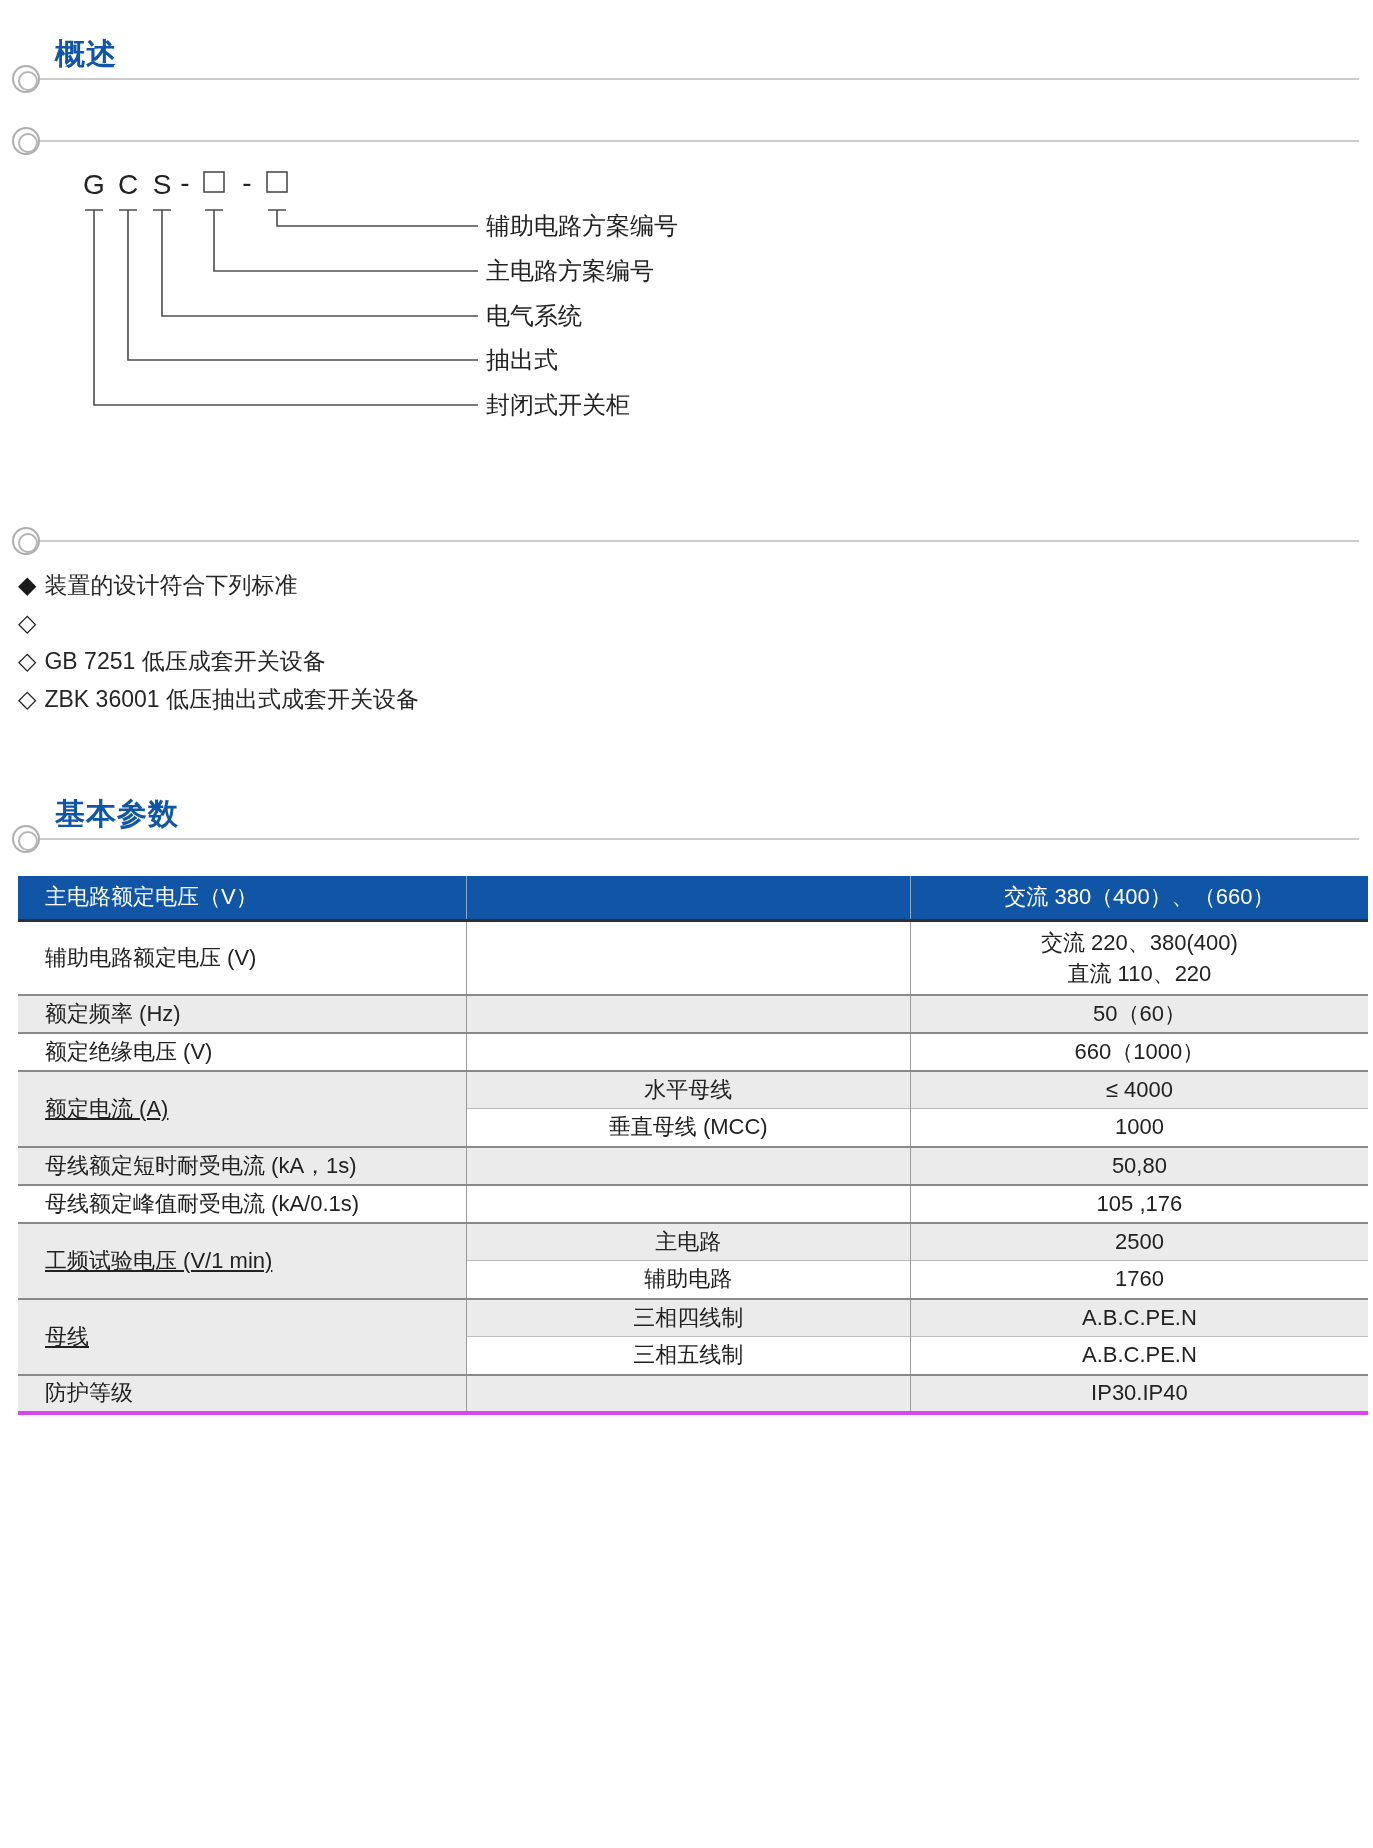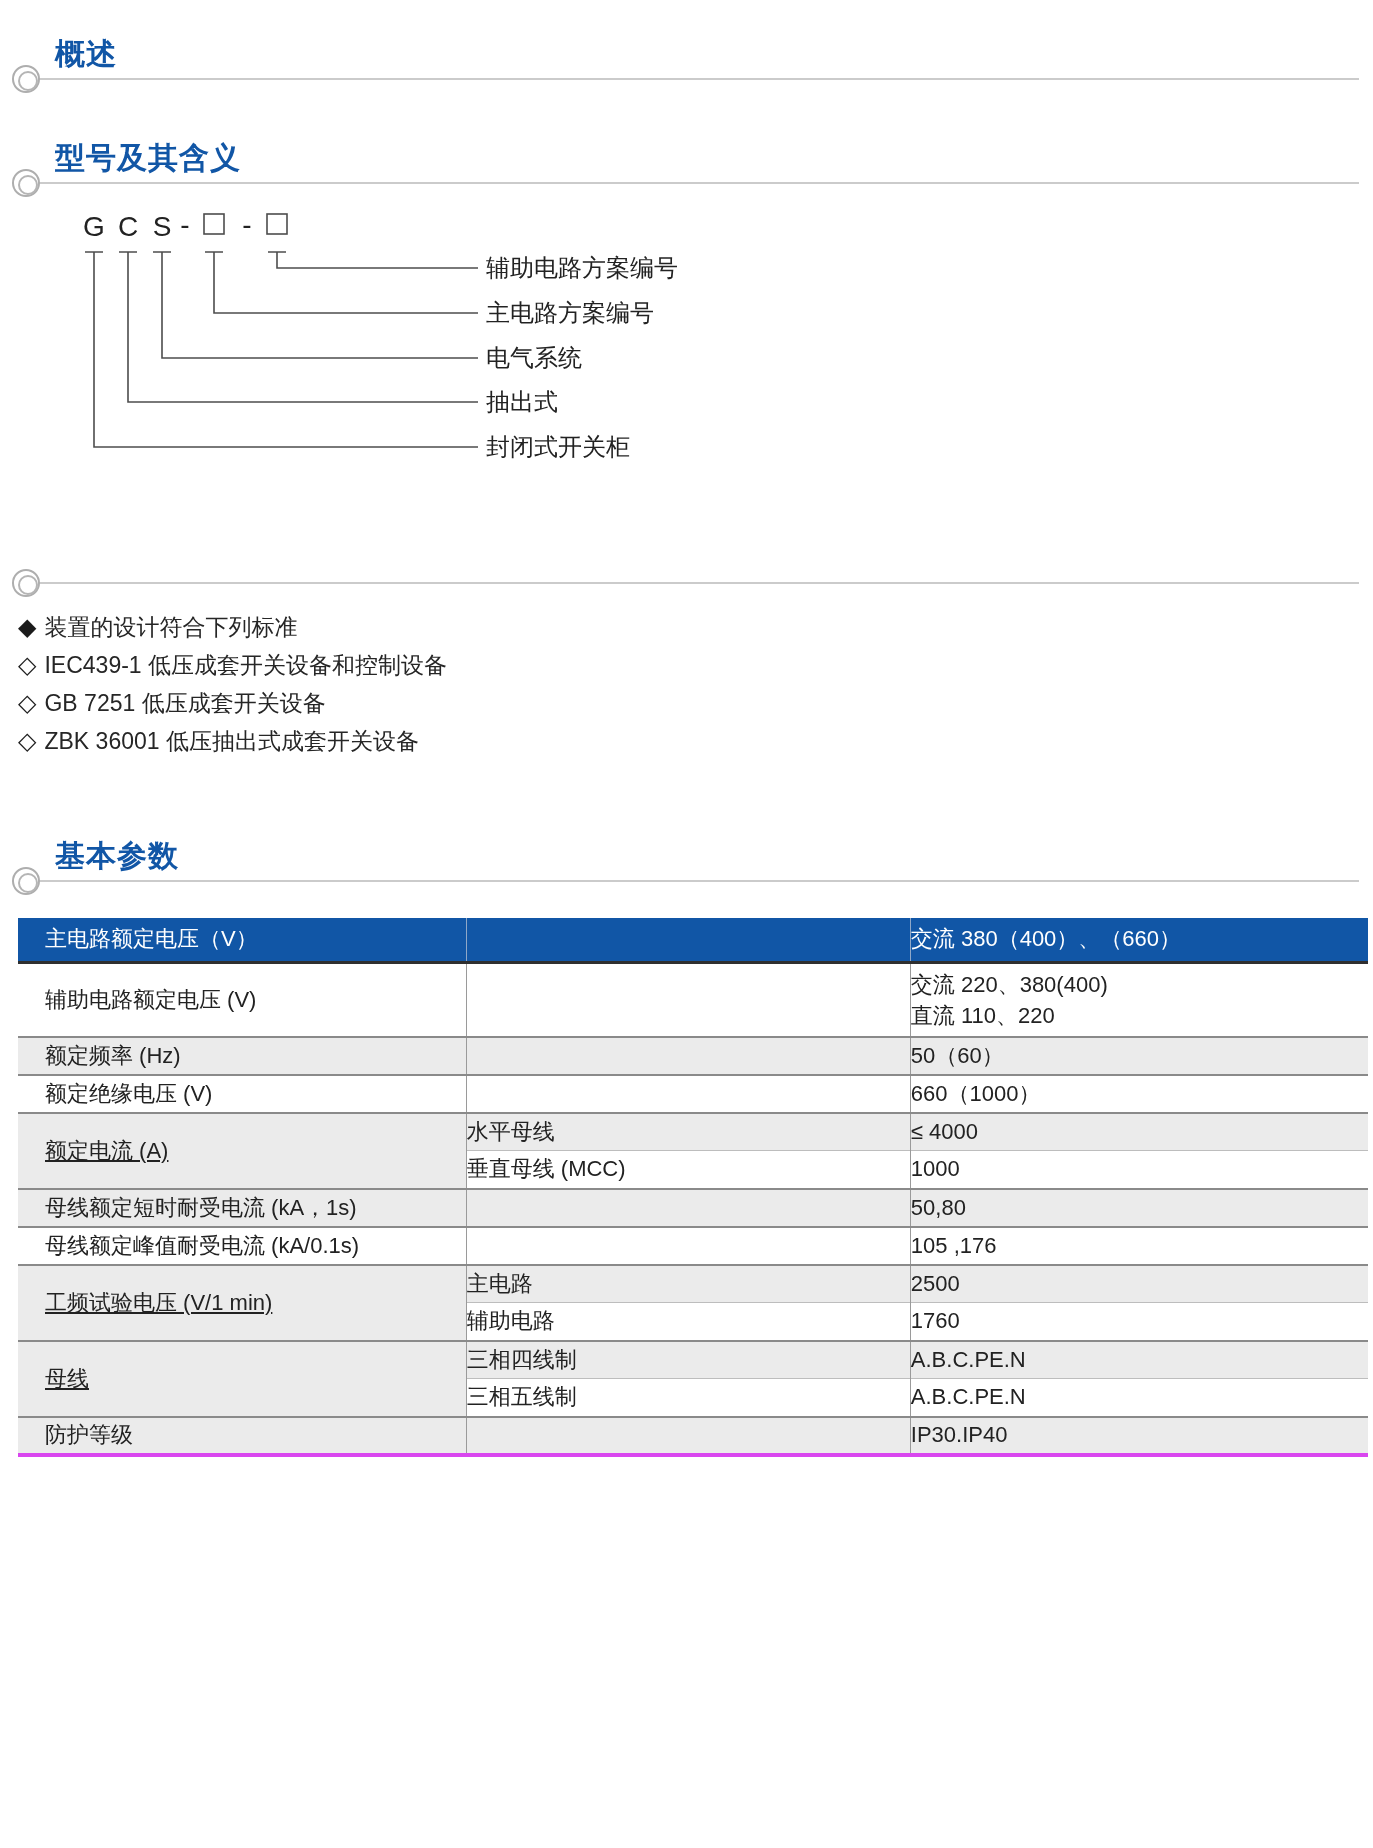--- a/index.html
+++ b/index.html
@@ -70,21 +70,21 @@
   }
   table.params col.c1 { width:33.2%; }
   table.params col.c2 { width:32.9%; }
   table.params col.c3 { width:33.9%; }
   table.params td {
     height:38px;
     vertical-align:middle;
     background:#ffffff;
   }
   table.params td.lab { text-align:left; padding-left:27px; }
-  table.params td.sub, table.params td.val { }
+  table.params td.sub, table.params td.val { text-align:center; }
   table.params td.lab, table.params td.sub { border-right:1px solid #9a9a9a; }
   tr.major td { border-top:2px solid #8a8a8a; }
   tr.minor td { border-top:1px solid #bdbdbd; }
   tr.gray td { background:#ebebeb; }
   td.group { background:#ebebeb !important;text-decoration:underline; }
   tr.thead td {
     background:#1156a6; color:#ffffff;
     border-top:none;
     border-bottom:3px solid #2f2f2f;
     height:44px;
@@ -98,21 +98,20 @@
 <body>
 
 <div class="sec">
   <h2 class="sec-title">概述</h2>
   <div class="sec-rule">
     <span class="ring"></span>
   </div>
 </div>
 
 <div class="sec sec-model">
-  <h2 class="sec-title">型号及其含义</h2>
   <div class="sec-rule">
     <span class="ring"></span>
   </div>
 
   <svg class="diagram" width="720" height="262" viewBox="0 0 720 262" xmlns="http://www.w3.org/2000/svg">
 
     <text class="mch" x="36" y="26" text-anchor="middle">G</text>
     <text class="mch" x="70" y="26" text-anchor="middle">C</text>
     <text class="mch" x="104" y="26" text-anchor="middle">S</text>
     <text class="mch" x="127" y="24" text-anchor="middle">-</text>
@@ -140,21 +139,20 @@
   <div class="sec-rule">
     <span class="ring"></span>
   </div>
   <ul class="bullets">
     <li>
       <span class="marker">◆</span>
       <span>装置的设计符合下列标准</span>
     </li>
     <li>
       <span class="marker">◇</span>
-      <span>IEC439-1 低压成套开关设备和控制设备</span>
     </li>
     <li>
       <span class="marker">◇</span>
       <span>GB 7251 低压成套开关设备</span>
     </li>
     <li>
       <span class="marker">◇</span>
       <span>ZBK 36001 低压抽出式成套开关设备</span>
     </li>
   </ul>

